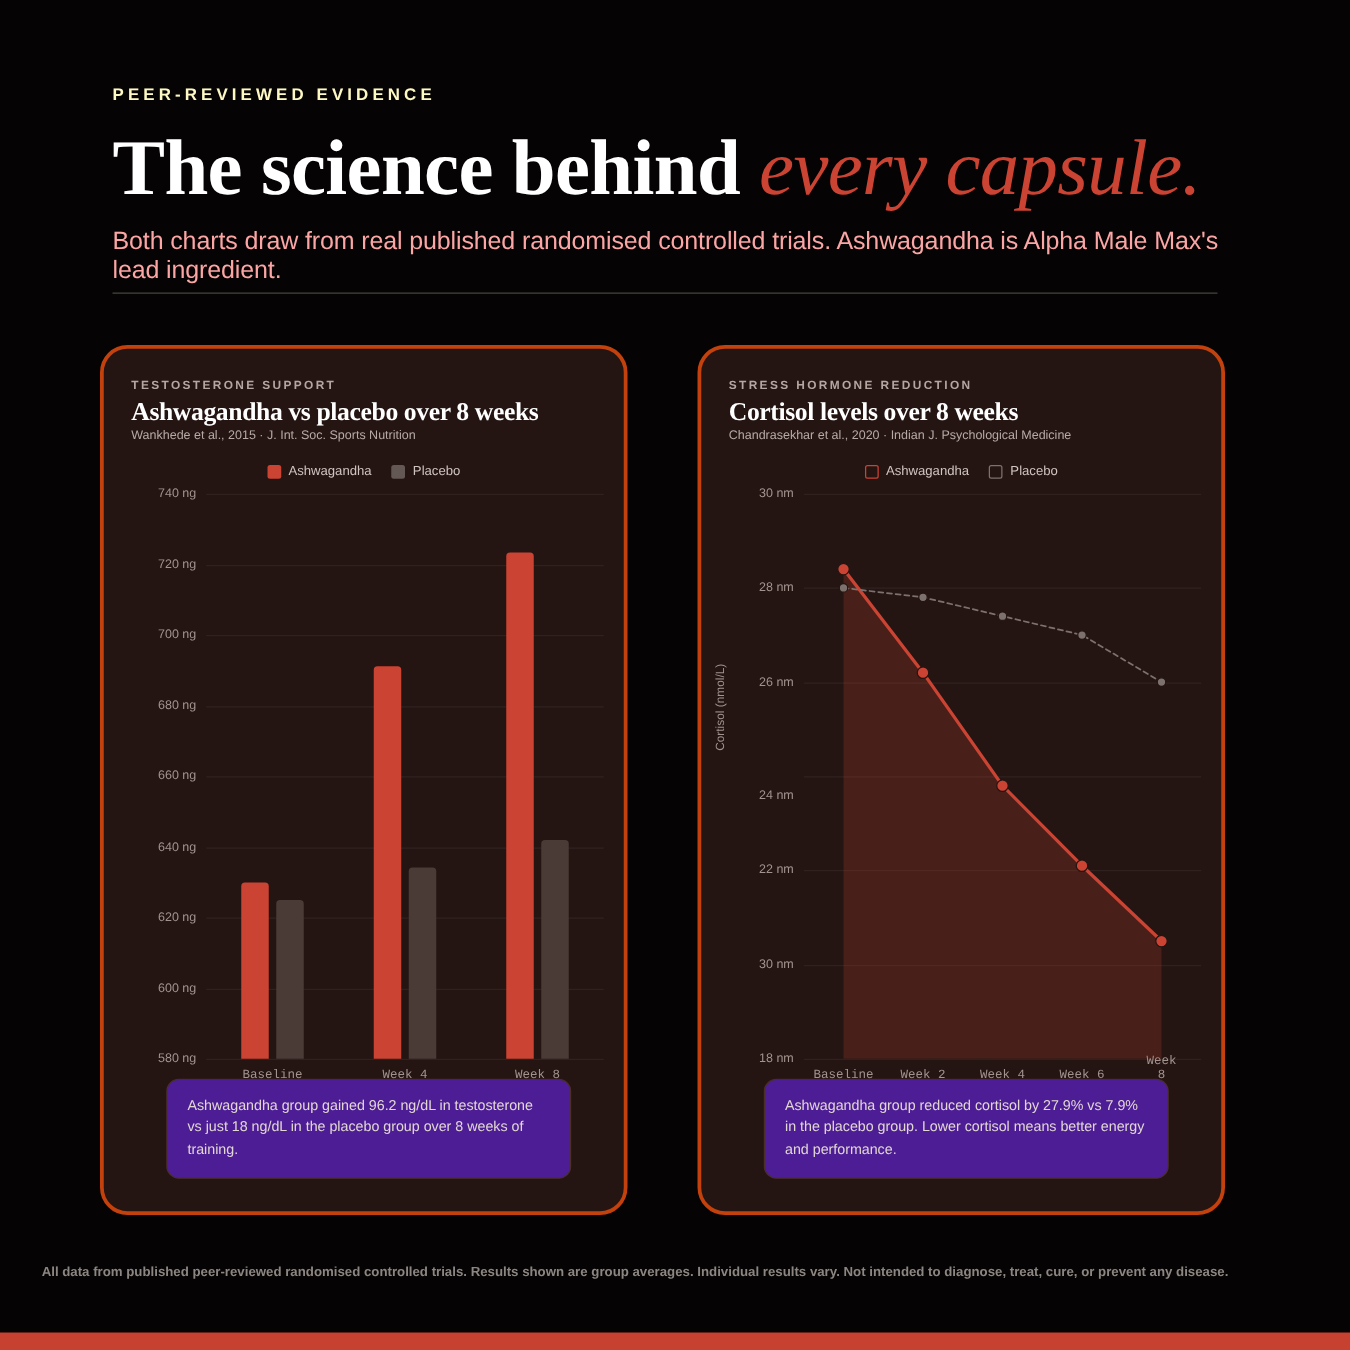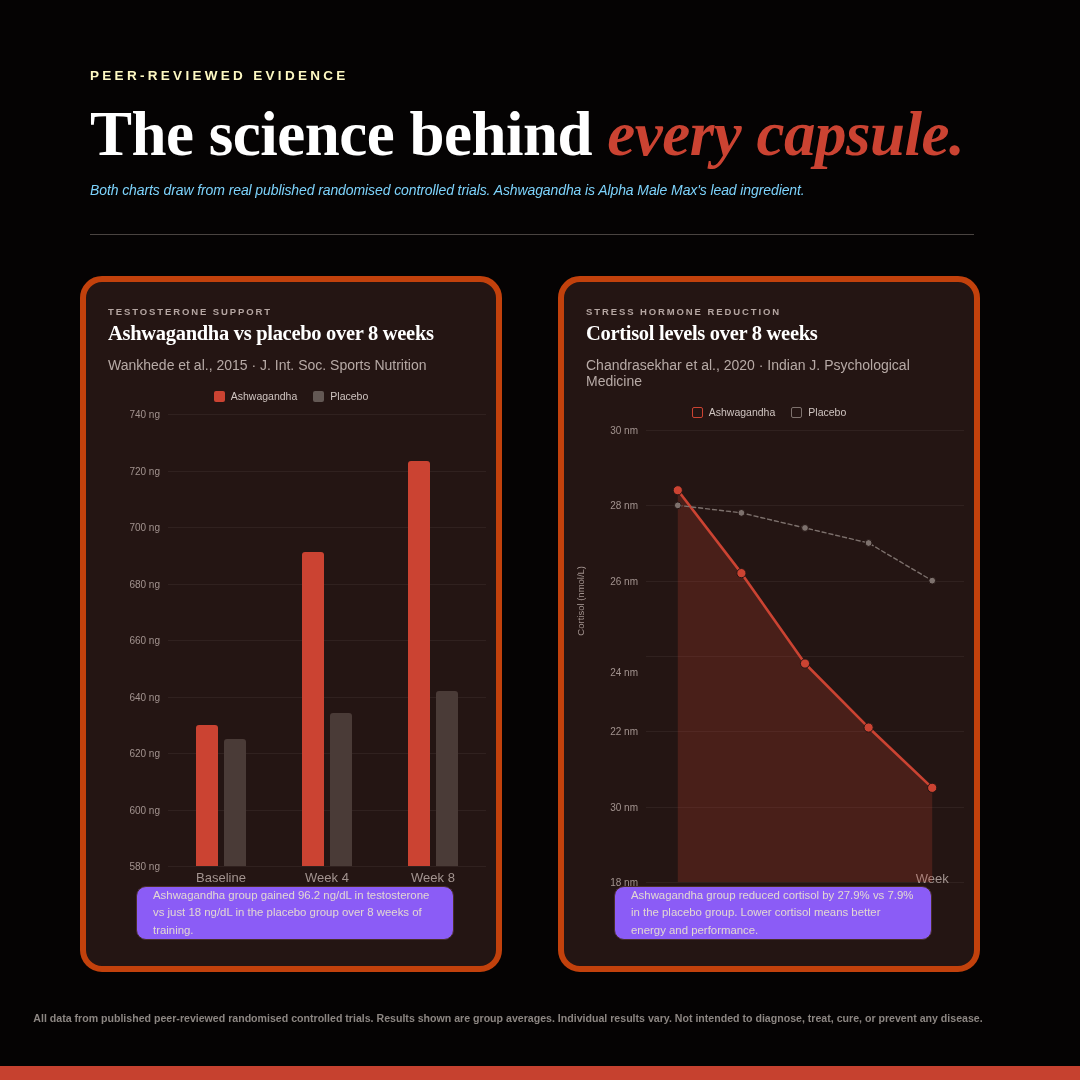--- a/index.html
+++ b/index.html
@@ -17,57 +17,57 @@
     font-size: 13.5px; letter-spacing: 3.3px; font-weight: 600;
     color: #fef9c3; text-transform: uppercase;
   }
   .headline {
     margin-top: 18px;
     font-family: "Liberation Serif", serif;
     font-size: 63px; font-weight: 700; color: #ffffff;
     letter-spacing: -0.5px; line-height: 1.05;
   }
   .headline .accent {
-    color: #cb4332; font-style: italic; font-weight: 700;
+    color: #cb4332; font-style: italic; font-weight: 400;
   }
   .subhead {
     margin-top: 15px;
-    font-size: 14px; color: #7dd3fc; letter-spacing: -0.1px; font-style: italic;
+    font-size: 20px; color: #fca5a5; letter-spacing: -0.1px;
   }
   .rule {
     position: absolute; left: 90px; top: 234px; width: 884px; height: 1px;
     background: #4a4441;
   }
 
   
   .cards {
     position: absolute; left: 80px; top: 276px;
     width: 920px; height: 696px;
     display: flex; gap: 56px;
   }
   .card {
     width: 422px; height: 696px;
     background: #241513;
-    border: 6px solid #c2410c;
+    border: 3px solid #c2410c;
     border-radius: 22px;
     position: relative;
     padding: 24px 22px 0 22px;
   }
   .card-eyebrow {
     font-size: 9.5px; letter-spacing: 1.9px; font-weight: 600;
     color: #b5a6a2; text-transform: uppercase;
   }
   .card-title {
     margin-top: 5px;
     font-family: "Liberation Serif", serif;
     font-size: 20.5px; font-weight: 700; color: #ffffff;
     letter-spacing: -0.3px;
   }
   .card-source {
-    margin-top: 12px; font-size: 14px; color: #b7aaa6;
+    margin-top: 1px; font-size: 10px; color: #b7aaa6;
   }
 
   
   .legend {
     margin-top: 17px;
     display: flex; justify-content: center; align-items: center; gap: 16px;
   }
   .legend-item { display: flex; align-items: center; gap: 6px; }
   .sw { width: 11px; height: 11px; border-radius: 2px; display: block; }
   .sw.fill-red { background: #cb4332; }
@@ -81,42 +81,42 @@
   .ytick {
     position: absolute; left: 0; width: 52px;
     font-size: 10px; color: #a2938f; text-align: right;
     transform: translateY(-50%);
   }
   .gridline {
     position: absolute; left: 60px; right: 0; height: 1px;
     background: rgba(255,255,255,0.055);
   }
   .xtick {
-    position: absolute; bottom: -1px; font-size: 13px; color: #a2938f;
-    text-align: left; transform: translateX(-50%);
+    position: absolute; bottom: -1px; font-size: 10px; color: #a2938f;
+    text-align: center; transform: translateX(-50%); font-family: Liberation Mono, monospace;
   }
   .yaxis-title {
     position: absolute; left: -6px; top: 50%;
     font-size: 9.5px; color: #a2938f;
     transform: rotate(-90deg) translateX(50%); transform-origin: left center;
     white-space: nowrap;
   }
 
   .bars { position: absolute; left: 60px; top: 0; right: 0; bottom: 18px; }
   .bar { position: absolute; bottom: 0; border-radius: 3px 3px 0 0; }
   .bar.red { background: #cb4332; }
   .bar.grey { background: #4a3b37; }
 
   .linewrap { position: absolute; left: 60px; top: 0; right: 0; bottom: 18px; }
 
   
   .callout {
     position: absolute; left: 50px; right: 42px; bottom: 26px;
-    background: #8b5cf6; border: 1px solid #4a2f29;
-    border-radius: 10px; padding: 0 16px;
+    background: #4c1d95; border: 1px solid #4a2f29;
+    border-radius: 10px; padding: 13px 16px;
     font-size: 11.4px; line-height: 1.52; color: #e2d7d3;
   }
   .card.right .callout { left: 50px; right: 42px; }
 
   
   .footer {
     position: absolute; left: 0; top: 1012px; width: 1016px;
     text-align: center; font-size: 10.6px; color: #8c8682; font-weight: bold;
   }
   .accentbar {

